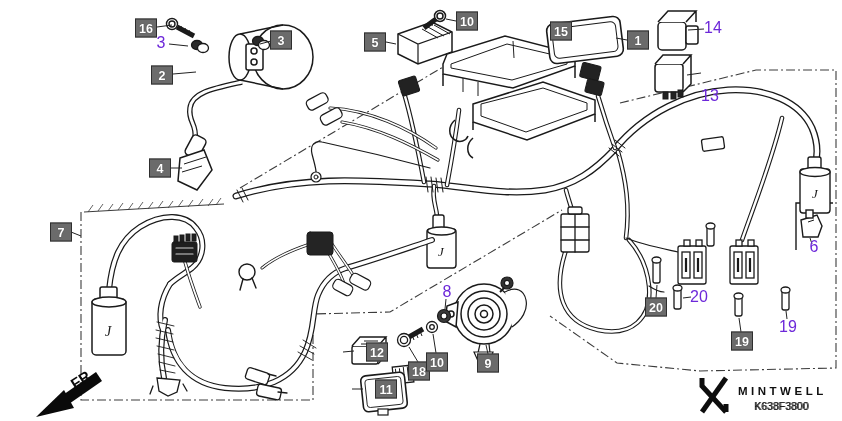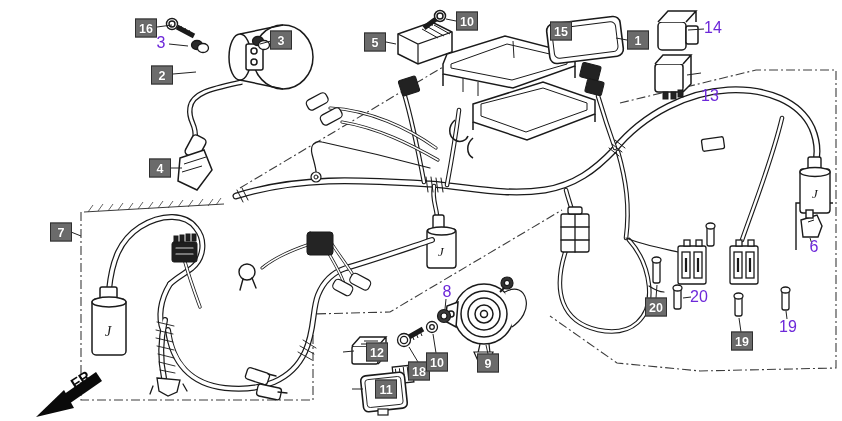--- a/index.html
+++ b/index.html
@@ -422,14 +422,25 @@
     </div>
 
   <div id="fr">
     <svg width="90" height="58" viewBox="0 0 90 58">
       <polygon points="66,10 72,19 36,44 30,35" fill="#0a0a0a"></polygon>
       <polygon points="34,28 44,46 6,55" fill="#0a0a0a"></polygon>
     </svg>
     <span class="fr-text">FR.</span>
   </div>
 
+  <div id="brand">
+    <svg width="40" height="44" viewBox="0 0 40 44">
+      <g stroke="#0d0d0d" stroke-width="5" fill="none">
+        <path d="M8,6 L8,14 L32,40"></path>
+        <path d="M32,6 L8,40"></path>
+        <path d="M32,32 L32,40"></path>
+      </g>
+    </svg>
+    <span class="word">MINTWELL</span>
+    <span class="code">K638F3800</span>
+  </div>
 
 </div>
 
 </body></html>

